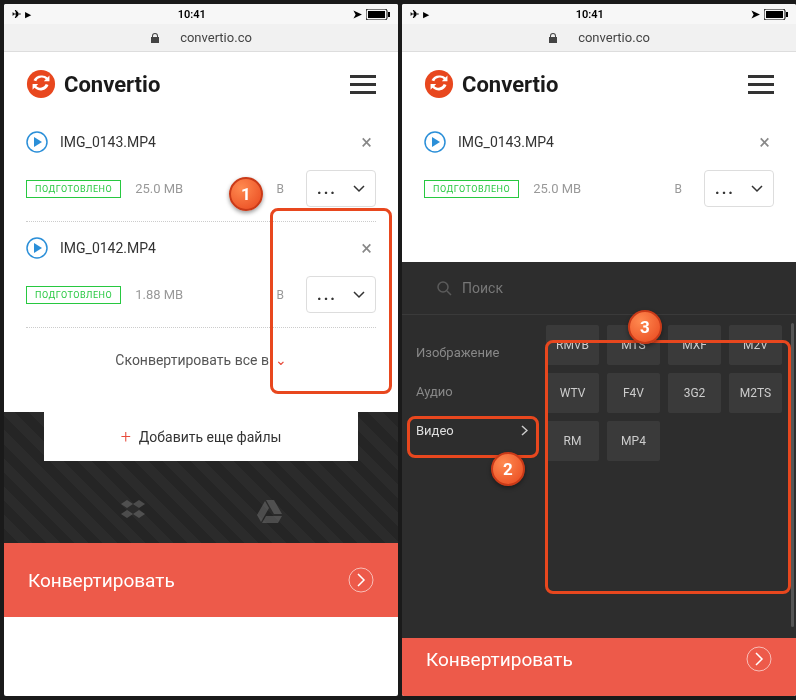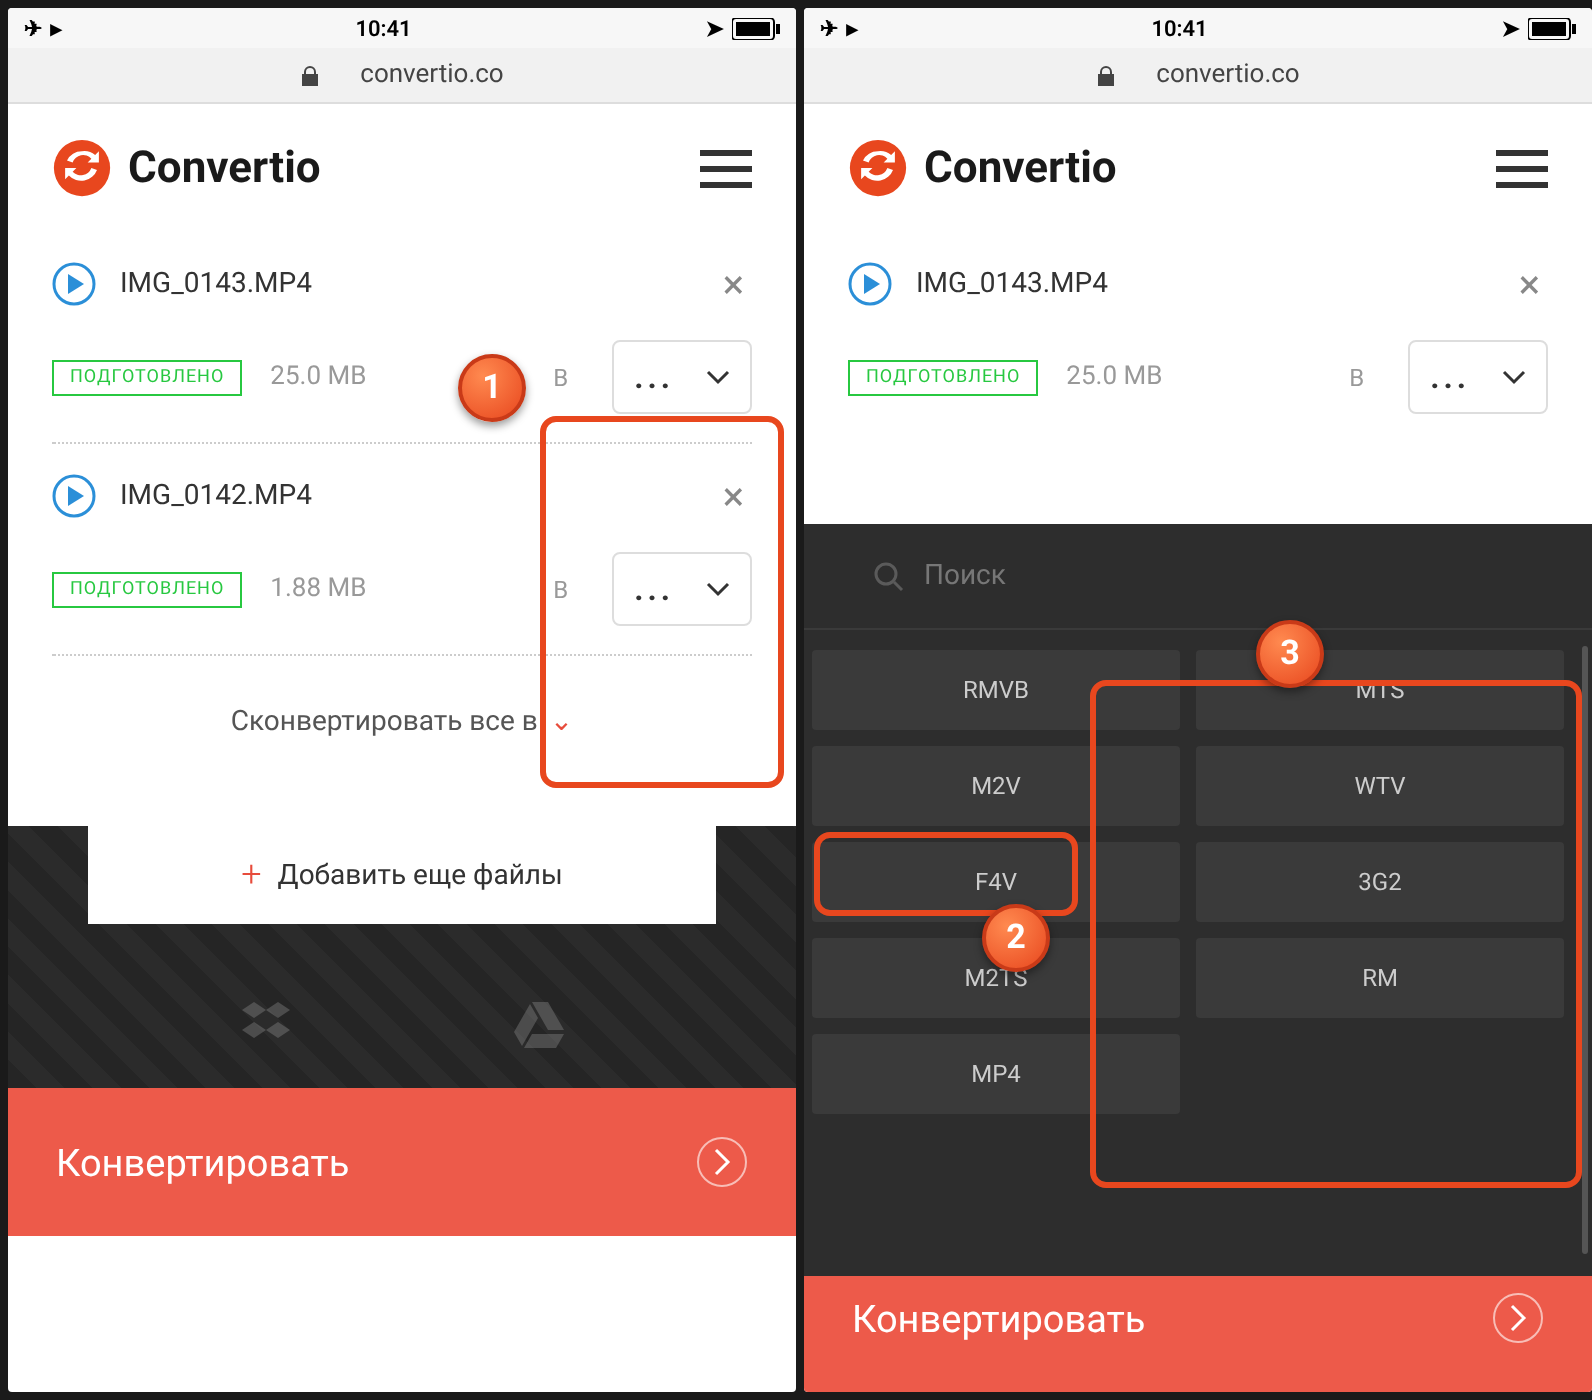--- a/index.html
+++ b/index.html
@@ -42,21 +42,21 @@
 .marker{position:absolute;width:34px;height:34px;border-radius:50%;background:radial-gradient(circle at 35% 30%,#ff8a50,#e8471e);border:2px solid #c93a18;color:#fff;font-weight:700;font-size:17px;display:flex;align-items:center;justify-content:center;box-shadow:0 2px 4px rgba(0,0,0,0.4);z-index:20}
 .red-box{position:absolute;border:3px solid #e8471e;border-radius:8px;z-index:15;pointer-events:none}
 .format-panel{position:absolute;left:0;right:0;top:258px;bottom:58px;background:#2d2d2d;z-index:5}
 .search-row{display:flex;align-items:center;gap:10px;padding:18px 34px;border-bottom:1px solid #3a3a3a}
 .search-icon{width:16px;height:16px;opacity:0.5}
 .search-text{color:#777;font-size:14px}
 .panel-body{display:flex;height:calc(100% - 56px)}
 .categories{width:140px;padding:18px 0}
 .cat-item{padding:12px 14px;color:#888;font-size:13px;display:flex;align-items:center;justify-content:space-between;cursor:pointer}
 .cat-item.active{color:#ddd}
-.formats{flex:1;padding:10px 14px 10px 4px;display:grid;grid-template-columns:1fr 1fr;gap:8px;align-content:start;position:relative}
+.formats{flex:1;padding:10px 14px 10px 4px;display:grid;grid-template-columns:1fr 1fr 1fr 1fr;gap:8px;align-content:start;position:relative}
 .format-chip{background:#3a3a3a;color:#ccc;text-align:center;padding:13px 0;font-size:12px;border-radius:2px;cursor:pointer}
 .scroll-ind{position:absolute;right:2px;top:8px;bottom:8px;width:3px;background:#555;border-radius:2px}
 </style>
 </head>
 <body>
 
 <div class="container">
 
 <div class="phone">
   <div class="status-bar">
@@ -240,23 +240,38 @@
 
   <div class="format-panel">
     <div class="search-row">
       <svg class="search-icon" viewBox="0 0 16 16">
             <circle cx="7" cy="7" r="5" fill="none" stroke="#888" stroke-width="1.5"></circle>
             <path d="M11 11l4 4" stroke="#888" stroke-width="1.5"></path>
           </svg>
       <span class="search-text">Поиск</span>
     </div>
     <div class="panel-body">
+      <div class="categories">
+        <div class="cat-item">
+              <span>Изображение</span>
+            </div>
+        <div class="cat-item">
+              <span>Аудио</span>
+            </div>
+        <div class="cat-item active">
+          <span>Видео</span>
+          <svg width="7" height="11" viewBox="0 0 7 11">
+                <path d="M1 1l5 4.5L1 10" stroke="#ccc" stroke-width="1.5" fill="none"></path>
+              </svg>
+        </div>
+      </div>
       <div class="formats">
         <div class="format-chip">RMVB</div>
         <div class="format-chip">MTS</div>
+        <div class="format-chip">MXF</div>
         <div class="format-chip">M2V</div>
         <div class="format-chip">WTV</div>
         <div class="format-chip">F4V</div>
         <div class="format-chip">3G2</div>
         <div class="format-chip">M2TS</div>
         <div class="format-chip">RM</div>
         <div class="format-chip">MP4</div>
         <div class="scroll-ind"></div>
       </div>
     </div>

